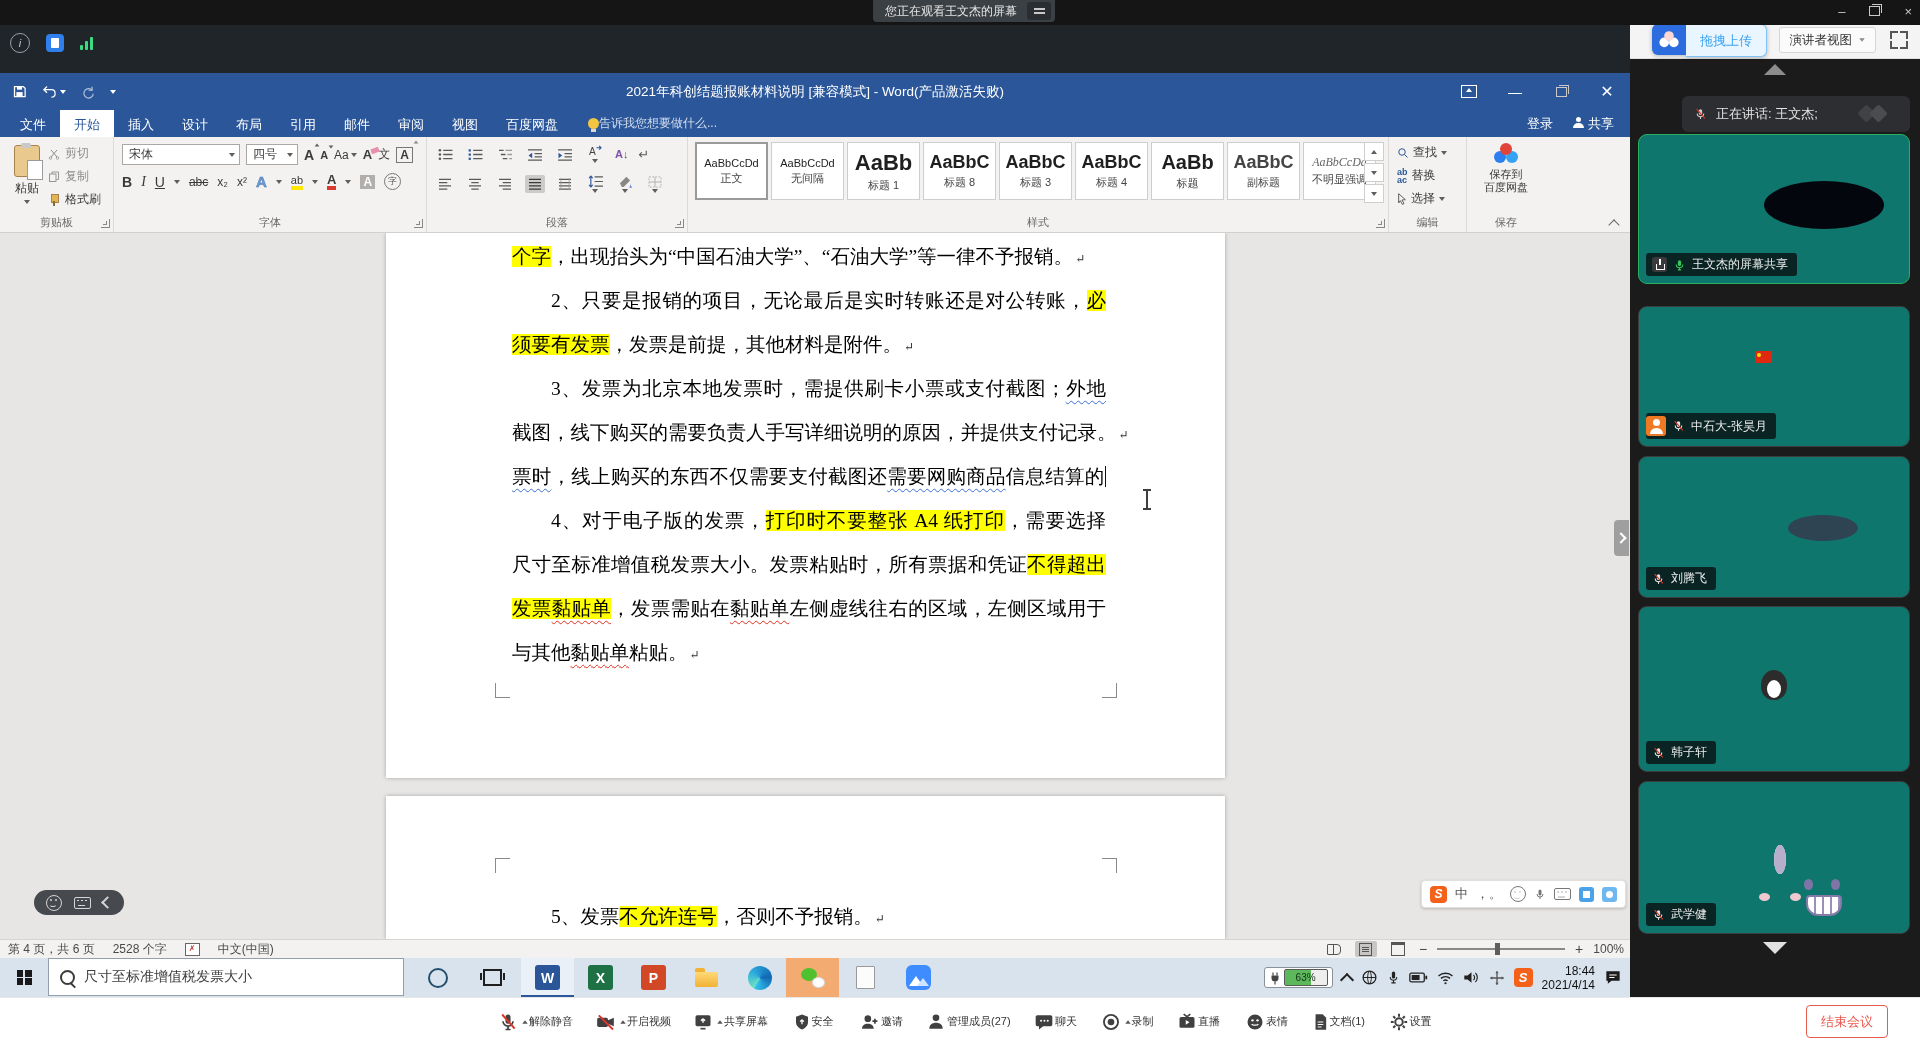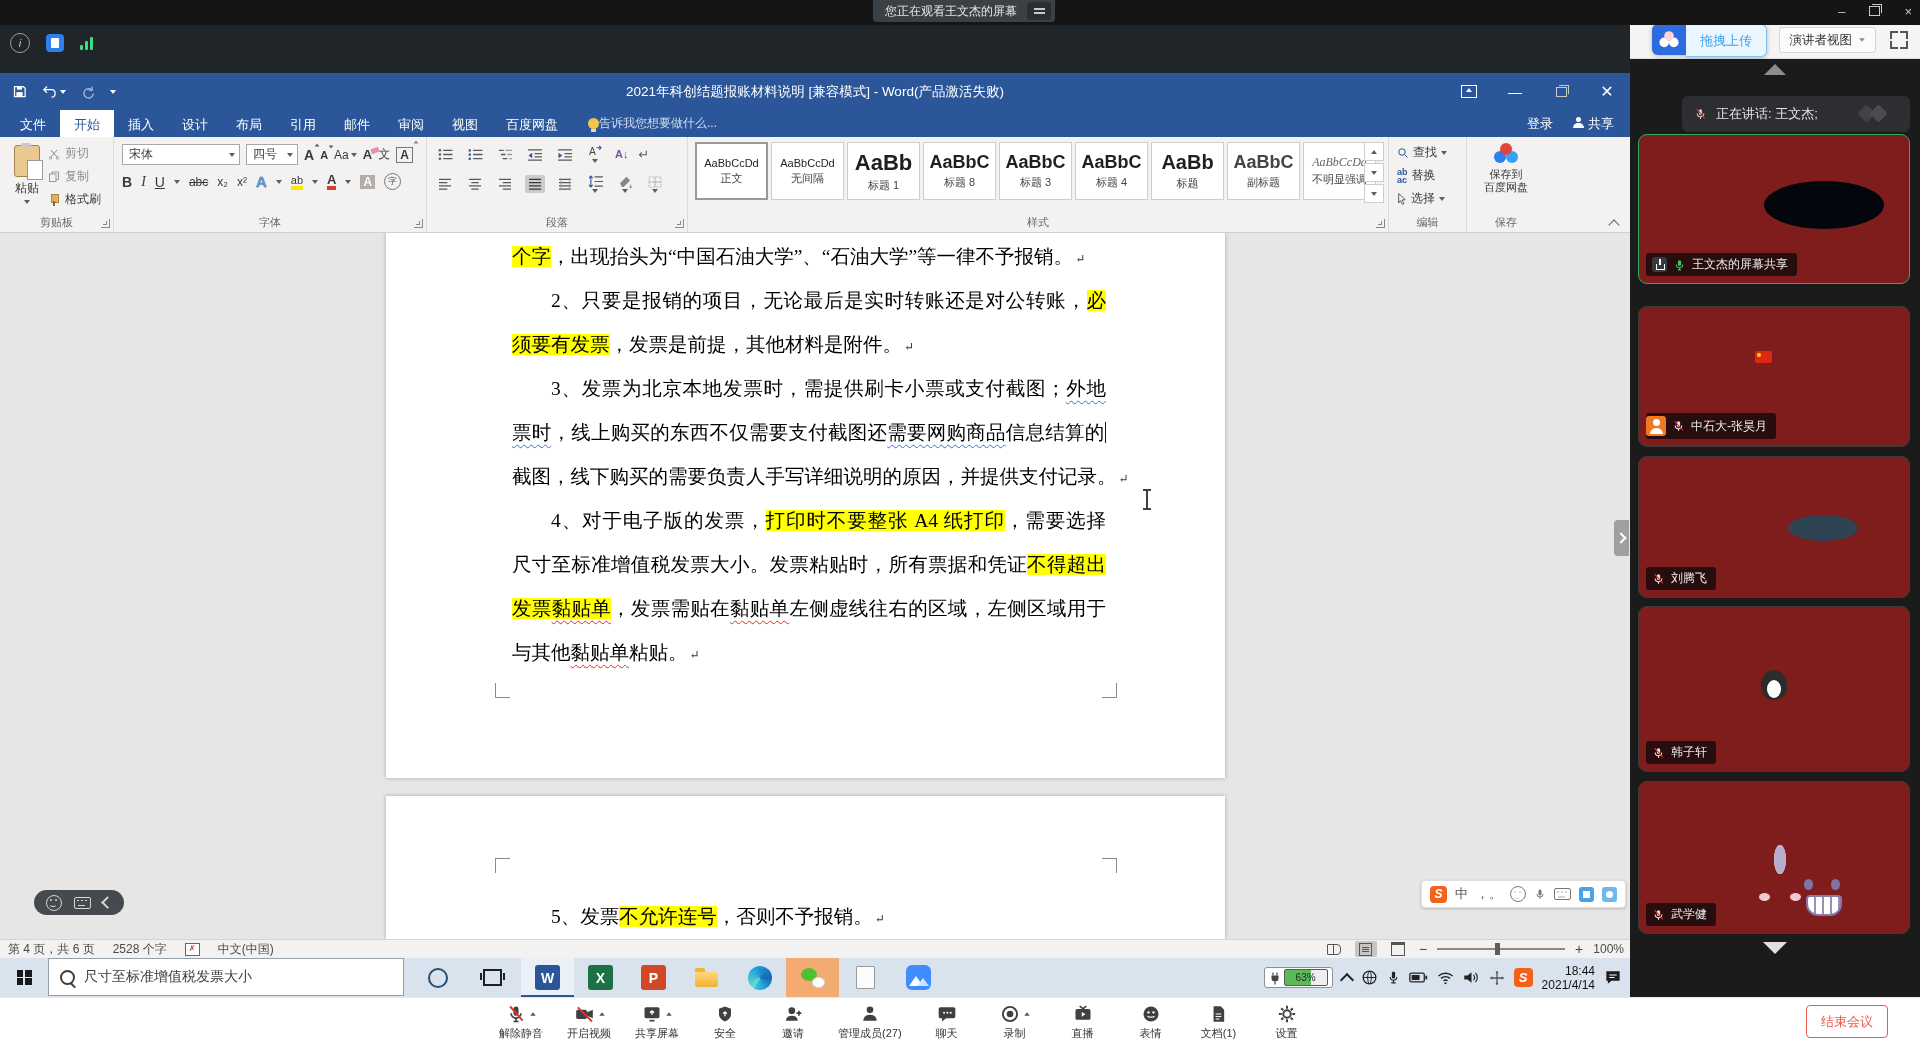--- a/index.html
+++ b/index.html
@@ -199,21 +199,21 @@
   .tray{position:absolute;right:0;top:0;height:39px;display:flex;align-items:center;gap:9px;padding-right:8px}
   .tray svg{display:block}
   .batwidget{display:flex;align-items:center;gap:3px;background:#fff;border:1px solid #8a9199;border-radius:3px;padding:1px 4px}
   .batpill{width:42px;height:15px;border:1px solid #5a5a5a;border-radius:2px;background:linear-gradient(90deg,#5cb85a 63%,#eee 63%);display:grid;place-items:center;font-size:10px;color:#15301a}
   .chev-up{width:8px;height:8px;border-top:2px solid #222;border-left:2px solid #222;transform:rotate(45deg);margin-top:4px}
   .sogou-s{width:19px;height:19px;border-radius:4px;background:#f4611a;color:#fff;font-weight:bold;font-size:13px;display:grid;place-items:center;font-style:italic}
   .clock{font-size:12px;color:#111;text-align:right;line-height:14px}
   
   .meetbar{position:absolute;left:0;top:997px;width:1920px;height:45px;background:#fff;border-top:1px solid #e8e8e8;box-sizing:border-box;z-index:40}
   .mc-list{position:absolute;left:498px;top:2px;height:43px;display:flex;align-items:center;gap:22px}
-  .mc{display:flex;flex-direction:column;align-items:center;justify-content:center;min-width:46px;gap:1px;cursor:default}
+  .mc{display:flex;flex-direction:row;align-items:center;justify-content:center;min-width:46px;gap:1px;cursor:default}
   .mc-top{display:flex;align-items:center;gap:4px;height:22px}
   .mc-label{font-size:11px;color:#333;white-space:nowrap}
   .mc .car-up{transform:scale(.9);border-bottom-color:#555}
   .endbtn{position:absolute;right:32px;top:7px;width:80px;height:31px;border:1px solid #e8594f;border-radius:4px;color:#e8594f;background:#fff;font-size:13px;display:grid;place-items:center}
   
   .sidebar{position:absolute;left:1630px;top:22px;width:290px;height:975px;background:#1b1b1b;z-index:35}
   .sb-head{position:absolute;left:0;top:0;width:100%;height:37px;background:#f4f4f4;border-bottom:1px solid #dedede;box-sizing:border-box}
   .view-btn{position:absolute;right:44px;top:5px;height:26px;padding:0 10px;background:#fbfbfb;border:1px solid #d6d6d6;border-radius:3px;font-size:12.5px;color:#333;display:flex;align-items:center;gap:7px;box-sizing:border-box}
   .view-btn .car{border-top-color:#888;transform:scale(.9)}
   .fs-btn{position:absolute;right:10px;top:7px;width:22px;height:22px}
@@ -226,21 +226,21 @@
   .bc-logo{width:34px;height:31px;background:#2d6cdf;border-radius:6px 0 0 6px;display:grid;place-items:center}
   .bc-logo .bd-logo{transform:scale(.8)}
   .bc-logo .c1,.bc-logo .c2,.bc-logo .c3{background:#fff}
   .bc-logo .c3{background:#ffd7d4}
   .bc-pill{height:31px;line-height:31px;background:#eaf6ff;border:1px solid #7fc3f5;border-left:none;border-radius:0 6px 6px 0;padding:0 14px;font-size:13px;color:#3ba3f2}
   .sb-up{position:absolute;left:50%;top:42px;transform:translateX(-50%);width:0;height:0;border-left:11px solid transparent;border-right:11px solid transparent;border-bottom:11px solid #8d8d8d}
   .speak-banner{position:absolute;left:52px;right:10px;top:74px;height:36px;background:#2d2e31;border-radius:6px;display:flex;align-items:center;gap:9px;padding:0 12px;color:#e3e3e3;font-size:13px;box-sizing:border-box;overflow:hidden}
   .wm{position:absolute;right:14px;top:8px;width:40px;height:20px;opacity:.5}
   .wm i{position:absolute;width:13px;height:13px;background:#55565a;transform:rotate(45deg);border-radius:2px}
   .wm i:nth-child(1){left:4px;top:3px}.wm i:nth-child(2){left:16px;top:3px;background:#6a6b70}
-  .tile{position:absolute;left:8px;width:272px;background:#7f1d1d;border:1px solid #3c3c3c;border-radius:9px;box-sizing:border-box}
+  .tile{position:absolute;left:8px;width:272px;background:#0f766e;border:1px solid #3c3c3c;border-radius:9px;box-sizing:border-box}
   .tile.speaker{border:1.5px solid #27ae60}
   .t1{top:112px;height:150px}
   .t2{top:284px;height:141px}
   .t3{top:434px;height:142px}
   .t4{top:584px;height:166px}
   .t5{top:759px;height:153px}
   .av{position:absolute;left:50%;top:46%;transform:translate(-50%,-50%);width:96px;height:96px;border-radius:50%}
   .av1{width:88px;height:88px;background:radial-gradient(circle at 62% 30%,#2c4a82 0%,#15244c 45%,#070c1c 100%);position:relative;overflow:hidden}
   .av1:before{content:"";position:absolute;left:56px;top:20px;width:5px;height:5px;border-radius:50%;background:#cdd6ea}
   .av1:after{content:"";position:absolute;left:-10px;bottom:-26px;width:120px;height:48px;border-radius:50%;background:#04060d}
@@ -633,22 +633,22 @@
       <span class="rib-collapse"></span>
     </div>
 
     <div class="doc">
       <div class="page page1">
         <div class="textcol tc1">
             <div class="dline"><span class="hl">个字</span><span class="">，出现抬头为“中国石油大学”、“石油大学”等一律不予报销。</span><span class="mark">↵</span></div>
             <div class="dline just ind"><span class="">2、只要是报销的项目，无论最后是实时转账还是对公转账，</span><span class="hl">必</span></div>
             <div class="dline"><span class="hl">须要有发票</span><span class="">，发票是前提，其他材料是附件。</span><span class="mark">↵</span></div>
             <div class="dline just ind"><span class="">3、发票为北京本地发票时，需提供刷卡小票或支付截图；</span><span class="wb">外地</span></div>
+            <div class="dline"><span class="">截图，线下购买的需要负责人手写详细说明的原因，并提供支付记录。</span><span class="mark">↵</span></div>
             <div class="dline just"><span class="wb">票时</span><span class="">，线上购买的东西不仅需要支付截图还</span><span class="wb">需要网购商品</span><span class="">信息结算的</span><span class="cur"></span></div>
-            <div class="dline"><span class="">截图，线下购买的需要负责人手写详细说明的原因，并提供支付记录。</span><span class="mark">↵</span></div>
             <div class="dline just ind"><span class="">4、对于电子版的发票，</span><span class="hl">打印时不要整张 A4 纸打印</span><span class="">，需要选择</span></div>
             <div class="dline just"><span class="">尺寸至标准增值税发票大小。发票粘贴时，所有票据和凭证</span><span class="hl">不得超出</span></div>
             <div class="dline just"><span class="hl">发票</span><span class="hl wr">黏贴单</span><span class="">，发票需贴在</span><span class="wr">黏贴单</span><span class="">左侧虚线往右的区域，左侧区域用于</span></div>
             <div class="dline"><span class="">与其他</span><span class="wr">黏贴单</span><span class="">粘贴。</span><span class="mark">↵</span></div>
           </div>
         <span class="cmark cm-bl"></span>
         <span class="cmark cm-br"></span>
       </div>
       <div class="page page2">
         <div class="textcol tc2">

